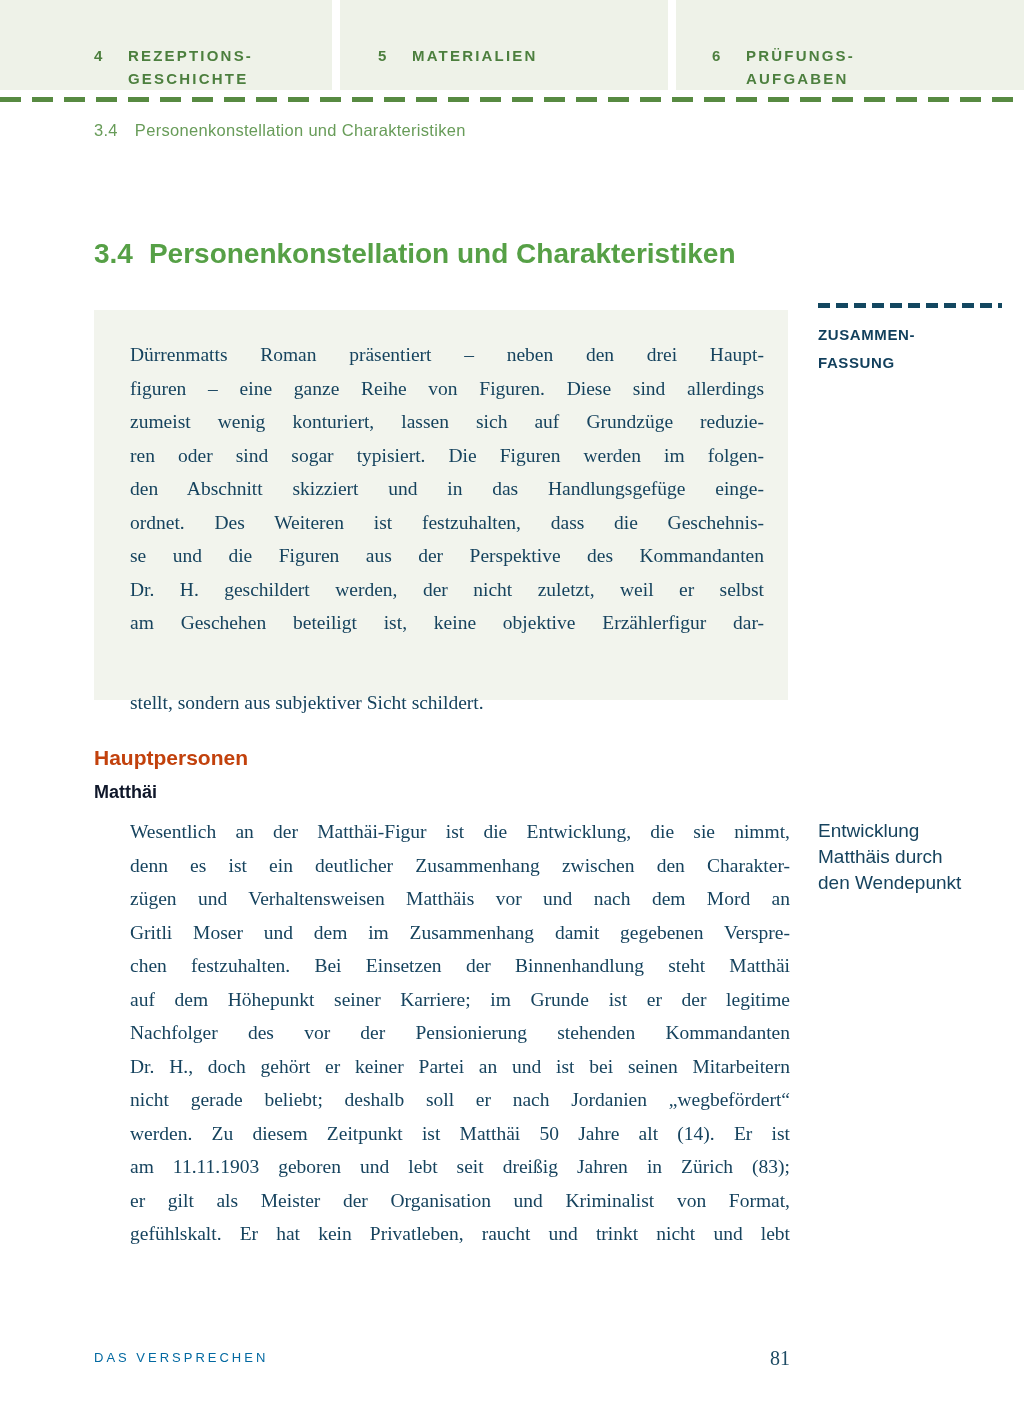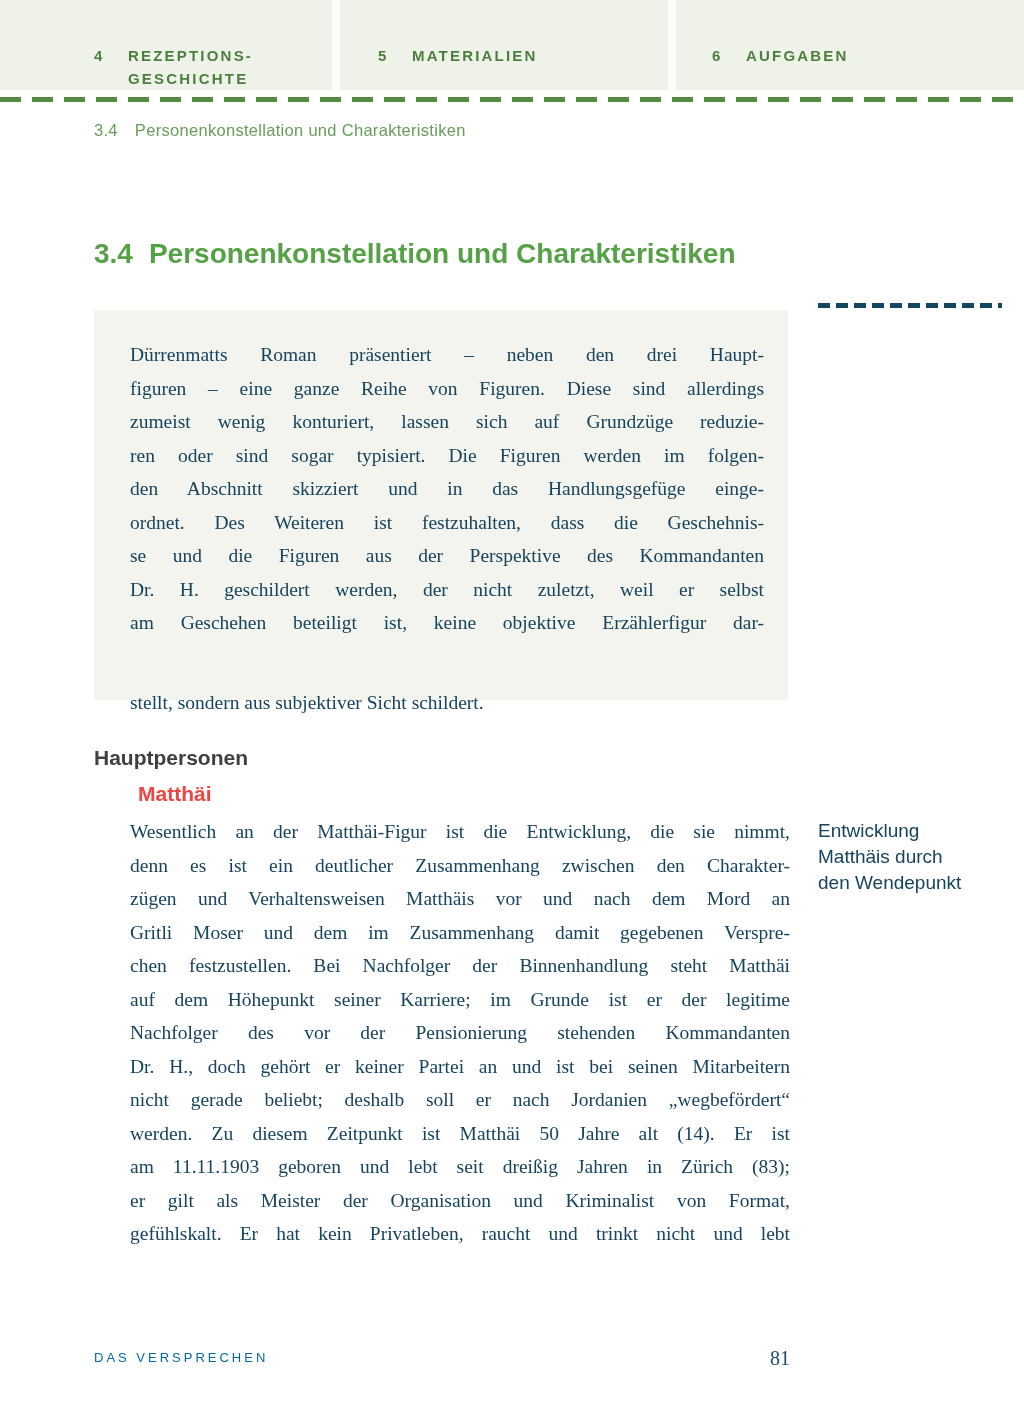--- a/index.html
+++ b/index.html
@@ -115,29 +115,28 @@
     color: #16435e;
   }
   .margin-note .mline { line-height: 26px; }
 
   
   .section-heading {
     position: absolute;
     left: 94px; top: 746px;
     font-size: 21px;
     font-weight: bold;
-    color: #404040;
+    color: #c2410c;
   }
   .sub-heading {
     position: absolute;
     left: 94px; top: 782px;
-    font-size: 21px;
-    font-weight: bold;
-    color: #ef4444;
-    margin-left: 44px;
+    font-size: 18px;
+    font-weight: bold;
+    color: #0f172a;
   }
 
   
   .body-text {
     position: absolute;
     left: 94px; top: 815px;
     width: 696px;
   }
 
   
@@ -177,20 +176,21 @@
       <span>5</span>
       <div>
           <div class="tabline">MATERIALIEN</div>
         </div>
     </div>
   </div>
   <div class="tab-box t3">
     <div class="tab-inner">
       <span>6</span>
       <div>
+          <div class="tabline">PRÜFUNGS-</div>
           <div class="tabline">AUFGABEN</div>
         </div>
     </div>
   </div>
 
   <div class="green-dashes"></div>
 
   <div class="breadcrumb">
     <span class="bc-number">3.4</span><span>Personenkonstellation und Charakteristiken</span>
   </div>
@@ -206,30 +206,34 @@
       <div class="jline">ren oder sind sogar typisiert. Die Figuren werden im folgen-</div>
       <div class="jline">den Abschnitt skizziert und in das Handlungsgefüge einge-</div>
       <div class="jline">ordnet. Des Weiteren ist festzuhalten, dass die Geschehnis-</div>
       <div class="jline">se und die Figuren aus der Perspektive des Kommandanten</div>
       <div class="jline">Dr. H. geschildert werden, der nicht zuletzt, weil er selbst</div>
       <div class="jline">am Geschehen beteiligt ist, keine objektive Erzählerfigur dar-</div>
       <div class="jline last">stellt, sondern aus subjektiver Sicht schildert.</div>
     </div>
 
   <div class="navy-dashes"></div>
+  <div class="margin-label">
+      <div class="mlline">ZUSAMMEN-</div>
+      <div class="mlline">FASSUNG</div>
+    </div>
 
   <h2 class="section-heading">Hauptpersonen</h2>
   <h3 class="sub-heading">Matthäi</h3>
 
   <div class="body-text serif-lines">
       <div class="jline">Wesentlich an der Matthäi-Figur ist die Entwicklung, die sie nimmt,</div>
       <div class="jline">denn es ist ein deutlicher Zusammenhang zwischen den Charakter-</div>
       <div class="jline">zügen und Verhaltensweisen Matthäis vor und nach dem Mord an</div>
       <div class="jline">Gritli Moser und dem im Zusammenhang damit gegebenen Verspre-</div>
-      <div class="jline">chen festzustellen. Bei Nachfolger der Binnenhandlung steht Matthäi</div>
+      <div class="jline">chen festzuhalten. Bei Einsetzen der Binnenhandlung steht Matthäi</div>
       <div class="jline">auf dem Höhepunkt seiner Karriere; im Grunde ist er der legitime</div>
       <div class="jline">Nachfolger des vor der Pensionierung stehenden Kommandanten</div>
       <div class="jline">Dr. H., doch gehört er keiner Partei an und ist bei seinen Mitarbeitern</div>
       <div class="jline">nicht gerade beliebt; deshalb soll er nach Jordanien „wegbefördert“</div>
       <div class="jline">werden. Zu diesem Zeitpunkt ist Matthäi 50 Jahre alt (14). Er ist</div>
       <div class="jline">am 11.11.1903 geboren und lebt seit dreißig Jahren in Zürich (83);</div>
       <div class="jline">er gilt als Meister der Organisation und Kriminalist von Format,</div>
       <div class="jline">gefühlskalt. Er hat kein Privatleben, raucht und trinkt nicht und lebt</div>
     </div>
 

